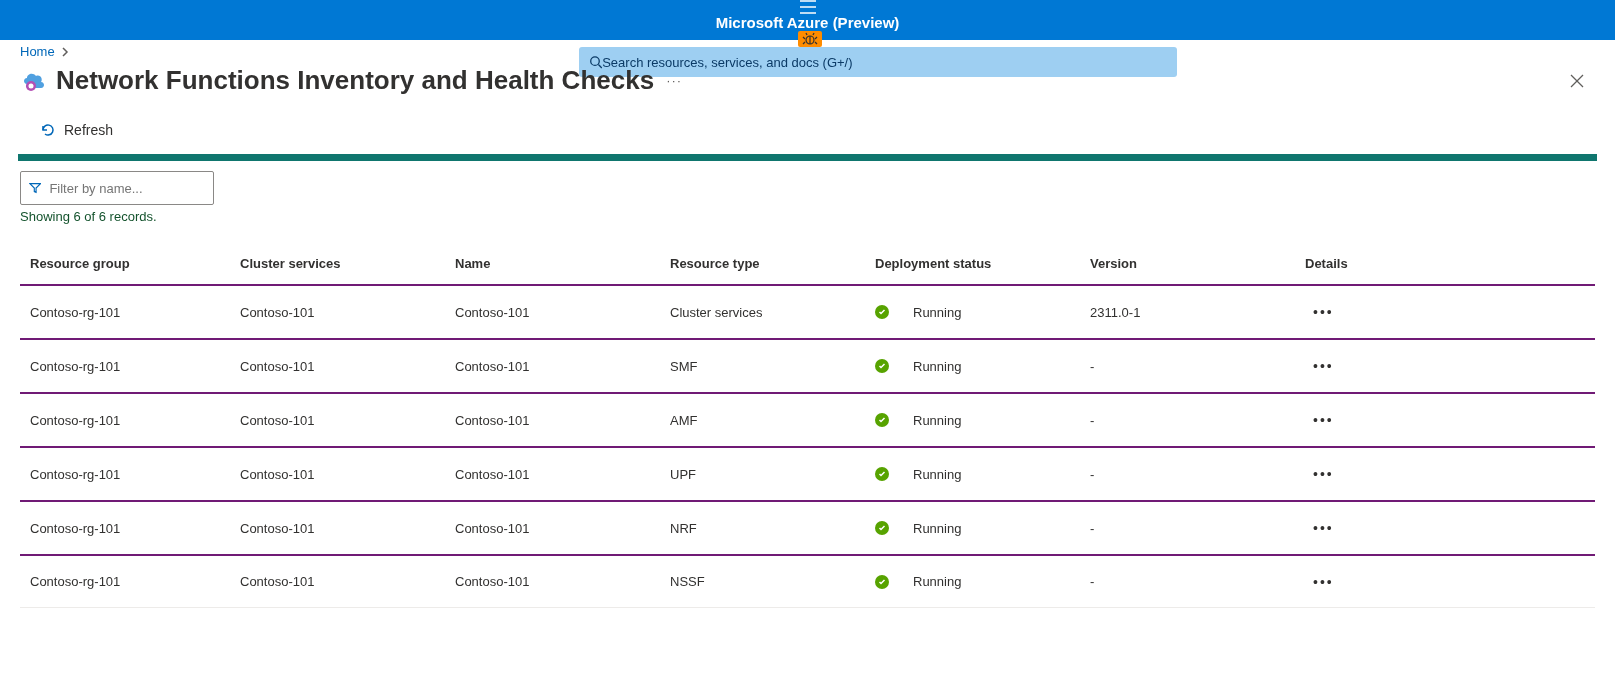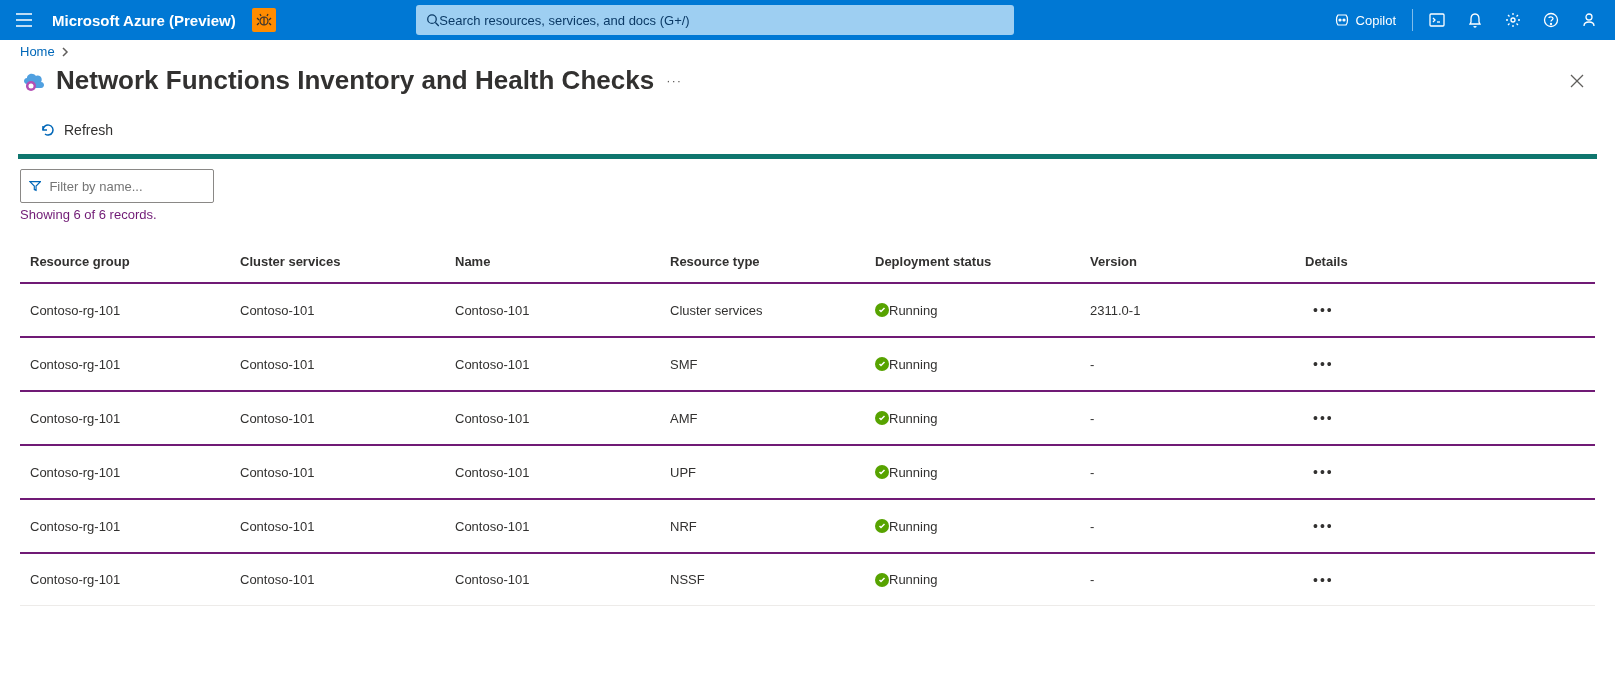--- a/index.html
+++ b/index.html
@@ -1,19 +1,19 @@
 <!DOCTYPE html>
 <html><head>
 <meta charset="utf-8">
 <style>
   * { box-sizing: border-box; margin: 0; padding: 0; }
   body { font-family: "Segoe UI", Tahoma, sans-serif; font-size: 13px; color: #323130; background: #ffffff; width: 1615px; }
   
   
-  .topbar { background: #0078d4; color: #ffffff; height: 40px; display: flex; align-items: center; padding: 0 8px; }
+  .topbar { background: #0078d4; color: #ffffff; height: 40px; display: flex; align-items: center; padding: 0 8px; flex-direction: column; }
   .hamburger { width: 32px; height: 32px; display: flex; align-items: center; justify-content: center; cursor: pointer; }
   .brand { font-weight: 600; font-size: 15px; margin-left: 12px; margin-right: 12px; white-space: nowrap; }
   .bug-badge { width: 24px; height: 24px; background: #ff8c00; display: flex; align-items: center; justify-content: center; border-radius: 2px; margin-left: 4px; }
   .searchwrap { flex: 0 0 auto; margin-left: 140px; }
   .searchbox { display: flex; align-items: center; background: #9ecff2; border-radius: 3px; height: 30px; width: 598px; padding: 0 10px; color: #0b3a66; }
   .searchbox input { background: transparent; border: none; outline: none; width: 100%; font-size: 13px; color: #0b3a66; }
   .searchbox input::placeholder { color: #0b3a66; }
   .spacer { flex: 1; }
   .topicons { display: flex; align-items: center; gap: 2px; }
   .topicon { width: 36px; height: 40px; display: flex; align-items: center; justify-content: center; cursor: pointer; }
@@ -29,37 +29,37 @@
   .chev { color: #605e5c; }
 
   
   .titlerow { display: flex; align-items: center; padding: 2px 20px 18px; }
   .pageicon { width: 28px; height: 28px; margin-right: 8px; display:flex; align-items:center; justify-content:center; }
   .pagetitle { font-size: 26px; font-weight: 600; color: #323130; }
   .title-more { margin-left: 12px; color: #605e5c; cursor: pointer; letter-spacing: 1px; }
   .closex { margin-left: auto; width: 28px; height: 28px; display:flex; align-items:center; justify-content:center; cursor:pointer; color:#605e5c; margin-right: 4px; }
 
   
-  .toolbar { padding: 4px 20px 12px; border-bottom: 5px solid #0f766e; margin: 0 18px; }
+  .toolbar { padding: 4px 20px 12px; border-bottom: 7px solid #0f766e; margin: 0 18px; }
   .refresh { display: inline-flex; align-items: center; gap: 8px; cursor: pointer; color: #323130; font-size: 14px; padding: 4px 2px; }
   .refresh svg { color: #0067b8; }
 
   
   .filterrow { padding: 10px 20px 2px; }
   .filterbox { display: inline-flex; align-items: center; border: 1px solid #8a8886; border-radius: 2px; height: 26px; width: 194px; padding: 16px 8px; gap: 8px; }
   .filterbox input { border: none; outline: none; font-size: 13px; width: 100%; }
-  .records { font-size: 13px; color: #701a75; margin-top: 4px; }
+  .records { font-size: 13px; color: #14532d; margin-top: 4px; }
 
   
   .table { padding: 16px 20px 4px; }
   .thead, .trow { display: grid; grid-template-columns: 210px 215px 215px 205px 215px 215px 1fr; align-items: center; padding: 0 10px; }
   .thead { height: 42px; font-weight: 600; font-size: 13px; color: #323130; }
   .trow { height: 54px; border-top: 2px solid #701a75; font-size: 13px; color: #323130; }
   .trow:last-child { border-bottom: 1px solid #edebe9; }
-  .status { display: flex; align-items: center; gap: 0; }
+  .status { display: flex; align-items: center; gap: 24px; }
   .status-icon { width: 14px; height: 14px; border-radius: 50%; background: #57a300; display:flex; align-items:center; justify-content:center; }
   .details { display: flex; justify-content: flex-start; }
   .dots { cursor: pointer; padding: 4px 8px; color: #323130; letter-spacing: 2px; font-size: 14px; }
 
   svg { display: block; }
 </style>
 </head>
 <body>
 
 <div class="topbar">

